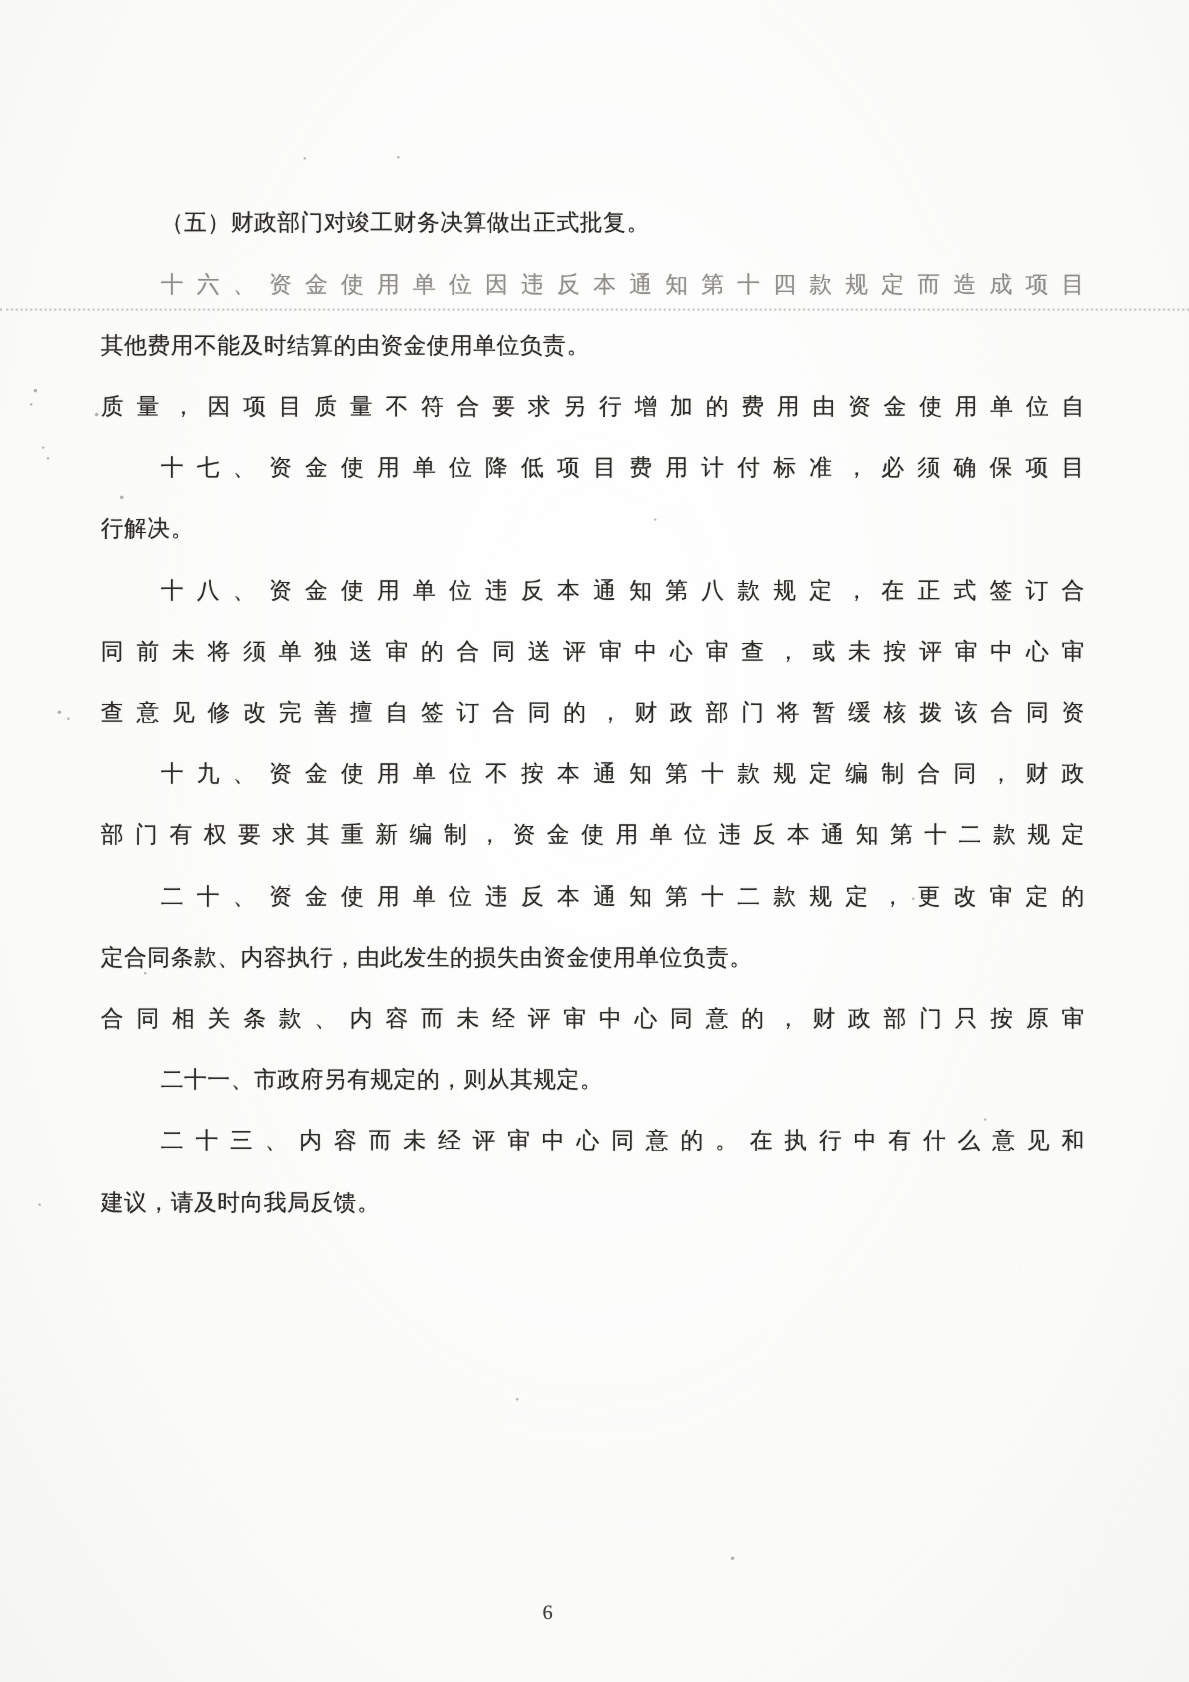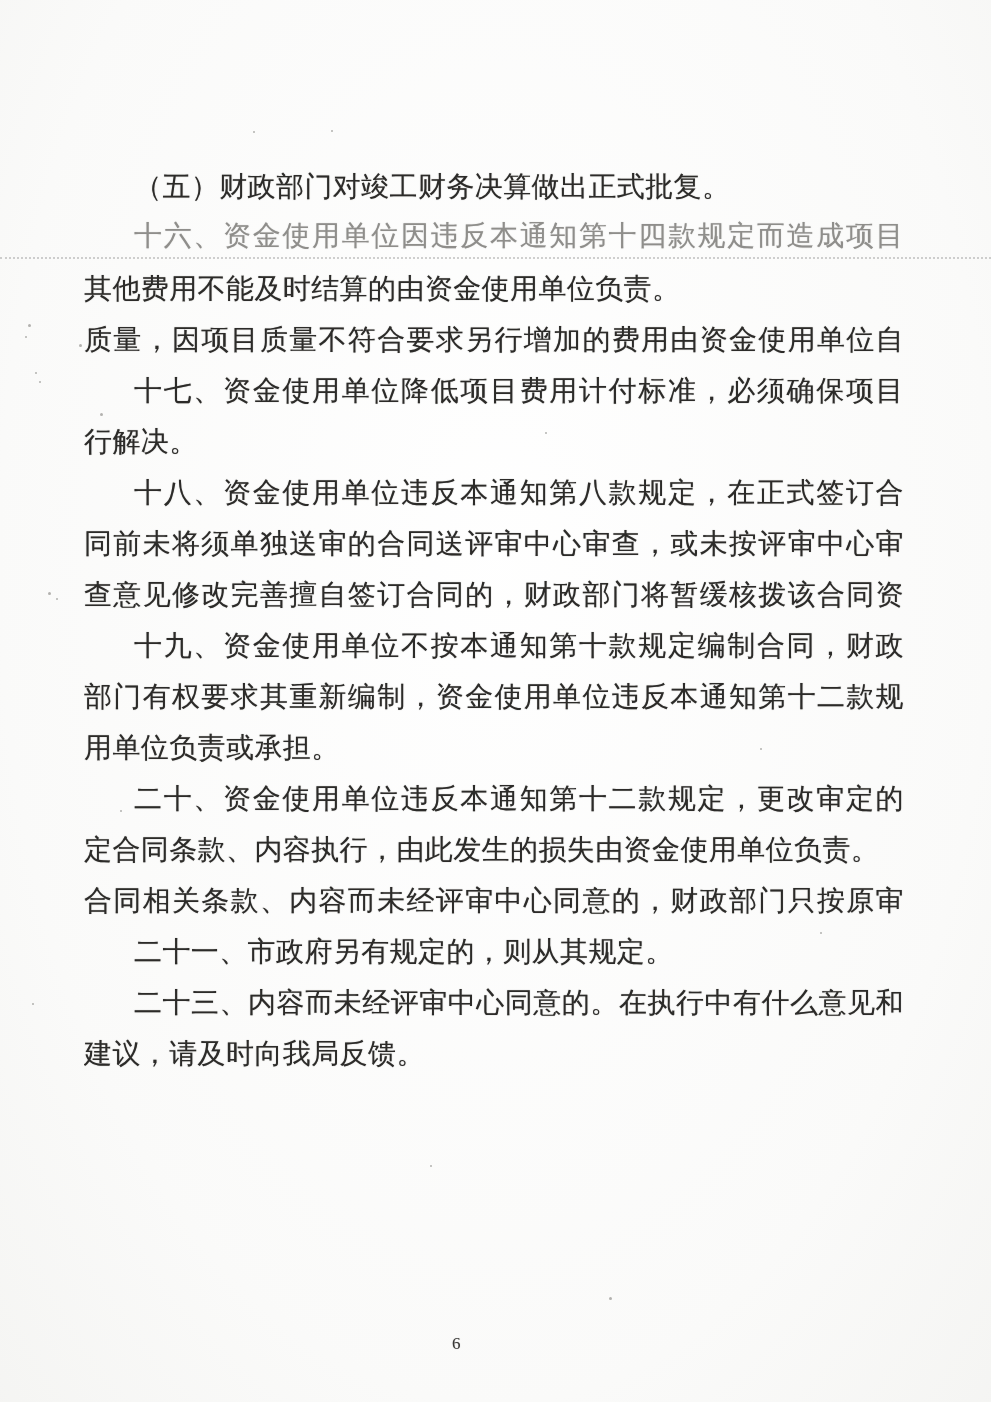--- a/index.html
+++ b/index.html
@@ -31,39 +31,38 @@
   
   .text-block {
     position: absolute;
     top: 161px;
     left: 84px;
     width: 820px;
   }
   .doc-line {
     height: 51px;
     line-height: 51px;
-    font-size: 28px;
+    font-size: 19px;
     letter-spacing: 0.4px;
     color: #2c2b29;
     text-shadow: 0 0 1px rgba(70,68,64,0.55);
     text-align: left;
     white-space: normal;
     overflow: hidden;
   }
   .doc-line.full {
     text-align: justify;
     text-align-last: justify;
   }
   .doc-line.indent {
     text-indent: 50px;
   }
   .doc-line.faded {
     color: #8f8e8b;
     text-shadow: 0 0 1px rgba(140,140,138,0.5);
-    font-family: Liberation Mono, monospace;
   }
   
   .page-number {
     position: absolute;
     top: 1334px;
     left: 452px;
     font-size: 17px;
     color: #3a3937;
     text-shadow: 0 0 1px rgba(70,68,64,0.4);
   }
@@ -89,21 +88,20 @@
       <div class="doc-line indent full faded">十六、资金使用单位因违反本通知第十四款规定而造成项目</div>
       <div class="doc-line">其他费用不能及时结算的由资金使用单位负责。</div>
       <div class="doc-line full">质量，因项目质量不符合要求另行增加的费用由资金使用单位自</div>
       <div class="doc-line indent full">十七、资金使用单位降低项目费用计付标准，必须确保项目</div>
       <div class="doc-line">行解决。</div>
       <div class="doc-line indent full">十八、资金使用单位违反本通知第八款规定，在正式签订合</div>
       <div class="doc-line full">同前未将须单独送审的合同送评审中心审查，或未按评审中心审</div>
       <div class="doc-line full">查意见修改完善擅自签订合同的，财政部门将暂缓核拨该合同资</div>
       <div class="doc-line indent full">十九、资金使用单位不按本通知第十款规定编制合同，财政</div>
       <div class="doc-line full">部门有权要求其重新编制，资金使用单位违反本通知第十二款规定</div>
-      <div class="doc-line">用单位负责或承担。</div>
       <div class="doc-line indent full">二十、资金使用单位违反本通知第十二款规定，更改审定的</div>
       <div class="doc-line">定合同条款、内容执行，由此发生的损失由资金使用单位负责。</div>
       <div class="doc-line full">合同相关条款、内容而未经评审中心同意的，财政部门只按原审</div>
       <div class="doc-line indent">二十一、市政府另有规定的，则从其规定。</div>
       <div class="doc-line indent full">二十三、内容而未经评审中心同意的。在执行中有什么意见和</div>
       <div class="doc-line">建议，请及时向我局反馈。</div>
     </div>
 
   <div class="page-number">6</div>
 

